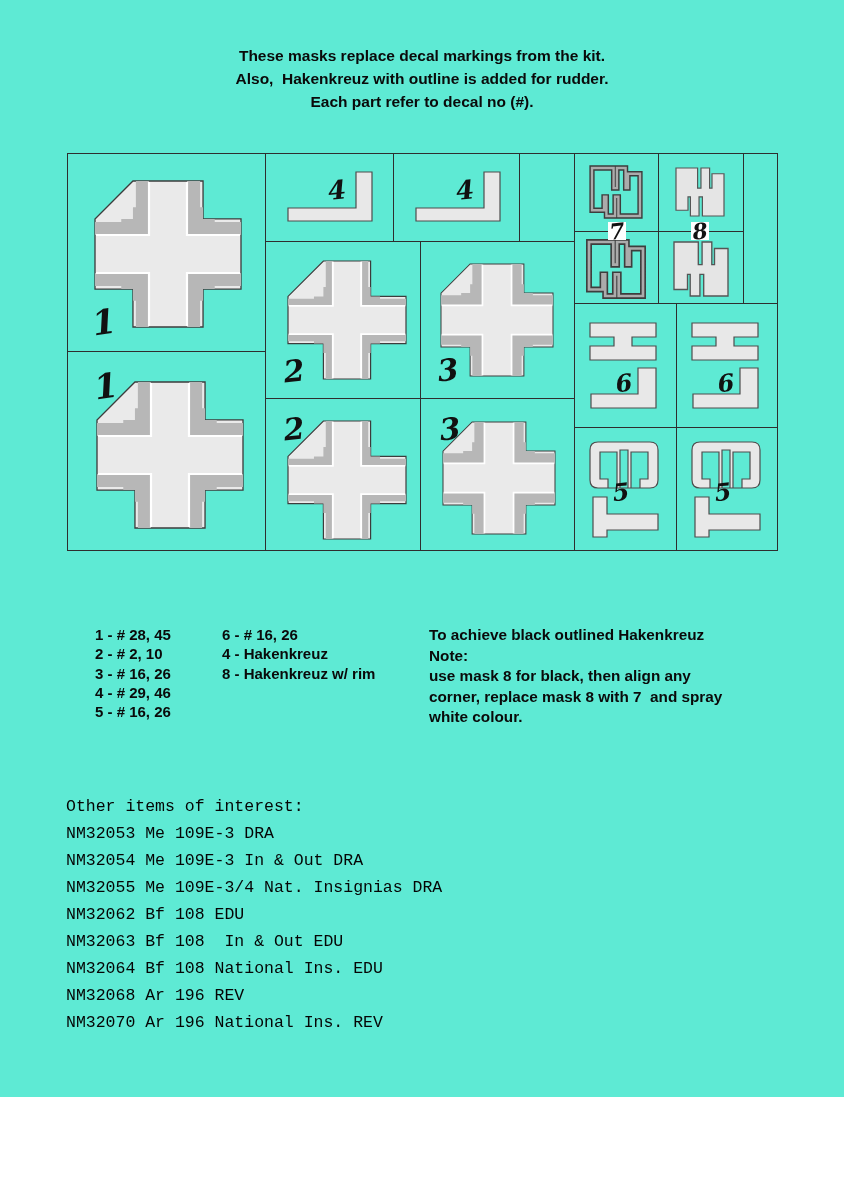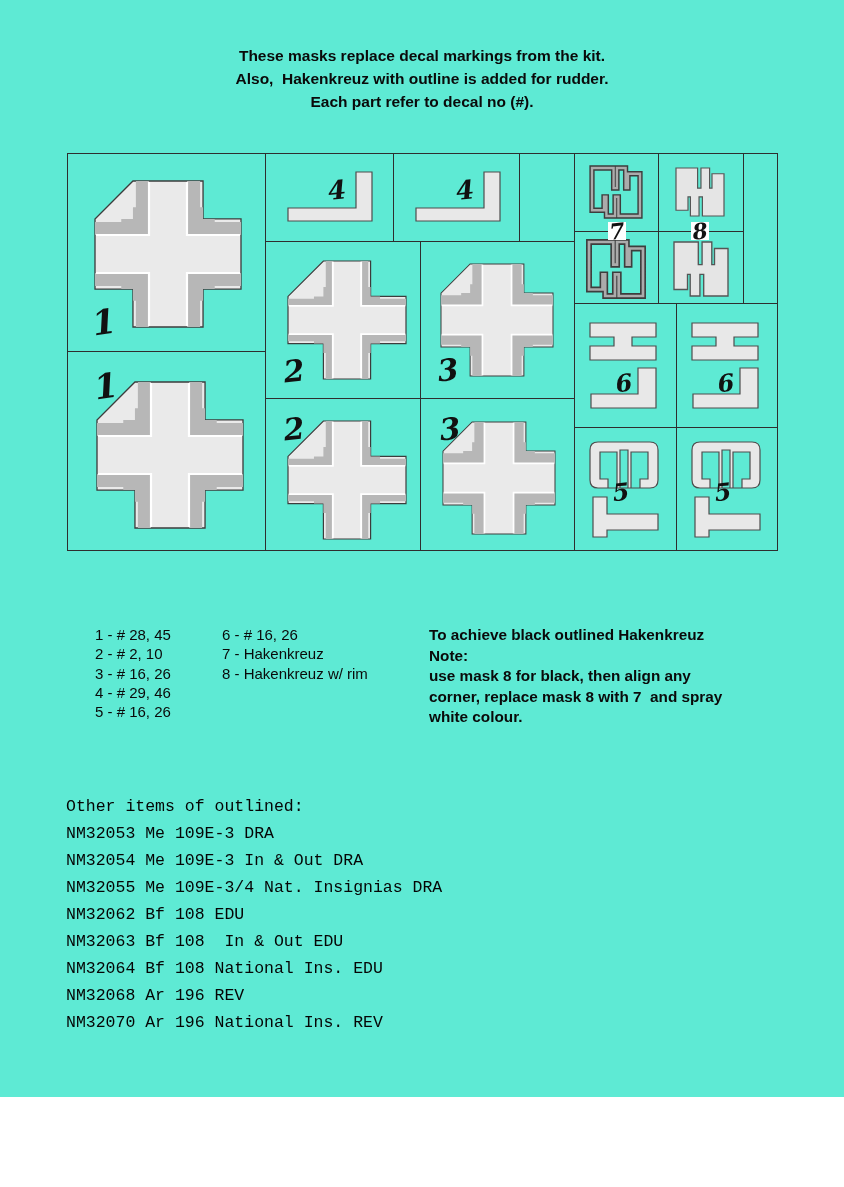--- a/index.html
+++ b/index.html
@@ -4,21 +4,21 @@
 <style>
   html,body{margin:0;padding:0;background:#ffffff;}
   #page{position:relative;width:844px;height:1097px;background:#5eead4;overflow:hidden;
         font-family:"Liberation Sans",sans-serif;color:#0a0a0a;}
   .abs{position:absolute;}
   .pre{white-space:pre;}
   
   #header{top:44px;left:0;width:844px;text-align:center;font-weight:bold;
           font-size:15.5px;line-height:23px;}
   
-  .legend-col{font-weight:normal;font-size:15px;line-height:19.3px;}
+  .legend-col{font-weight:bold;font-size:15px;line-height:19.3px;}
   #legend-col1{top:625px;left:95px;}
   #legend-col2{top:625px;left:222px;}
   #note-block{top:625px;left:429px;font-weight:bold;font-size:15.3px;line-height:20.6px;}
   
   #items{top:793px;left:66px;font-family:"Liberation Mono",monospace;
          font-size:16.5px;line-height:27px;color:#050505;}
   
   #copyright{top:1104px;left:74px;font-family:"DejaVu Serif",serif;
              font-style:italic;font-weight:bold;font-size:31px;
              transform:skewX(-5deg);letter-spacing:0px;color:#0b0b0b;}
@@ -160,33 +160,33 @@
 
   <div id="legend-col1" class="abs legend-col">
     <div class="pre">1 - # 28, 45</div>
     <div class="pre">2 - # 2, 10</div>
     <div class="pre">3 - # 16, 26</div>
     <div class="pre">4 - # 29, 46</div>
     <div class="pre">5 - # 16, 26</div>
   </div>
   <div id="legend-col2" class="abs legend-col">
     <div class="pre">6 - # 16, 26</div>
-    <div class="pre">7 - Hakenkreuz</div>
+    <div class="pre">4 - Hakenkreuz</div>
     <div class="pre">8 - Hakenkreuz w/ rim</div>
   </div>
   <div id="note-block" class="abs">
     <div class="pre">To achieve black outlined Hakenkreuz</div>
     <div class="pre">Note:</div>
     <div class="pre">use mask 8 for black, then align any</div>
     <div class="pre">corner, replace mask 8 with 7  and spray</div>
     <div class="pre">white colour.</div>
   </div>
 
   <div id="items" class="abs">
-    <div class="pre">Other items of outlined:</div>
+    <div class="pre">Other items of interest:</div>
     <div class="pre">NM32053 Me 109E-3 DRA</div>
     <div class="pre">NM32054 Me 109E-3 In &amp; Out DRA</div>
     <div class="pre">NM32055 Me 109E-3/4 Nat. Insignias DRA</div>
     <div class="pre">NM32062 Bf 108 EDU</div>
     <div class="pre">NM32063 Bf 108  In &amp; Out EDU</div>
     <div class="pre">NM32064 Bf 108 National Ins. EDU</div>
     <div class="pre">NM32068 Ar 196 REV</div>
     <div class="pre">NM32070 Ar 196 National Ins. REV</div>
   </div>
 

